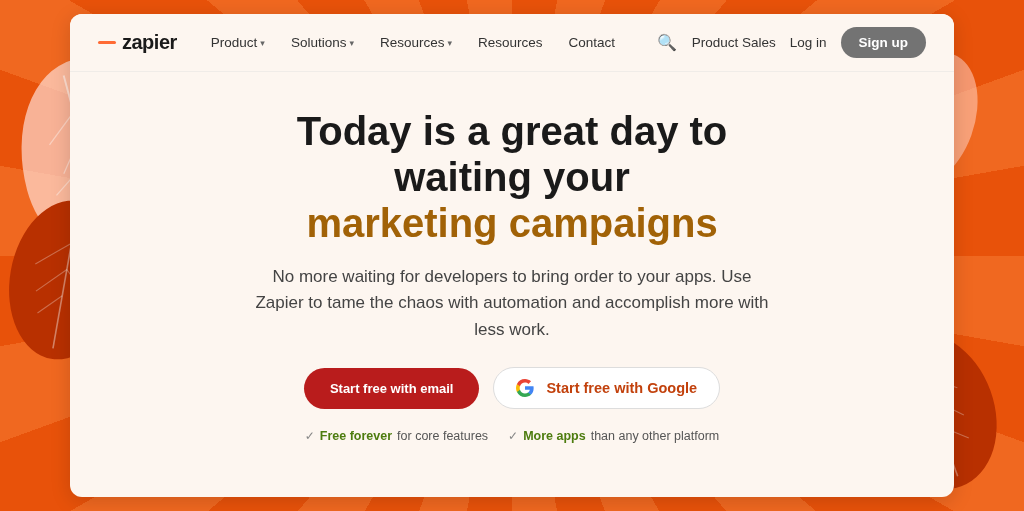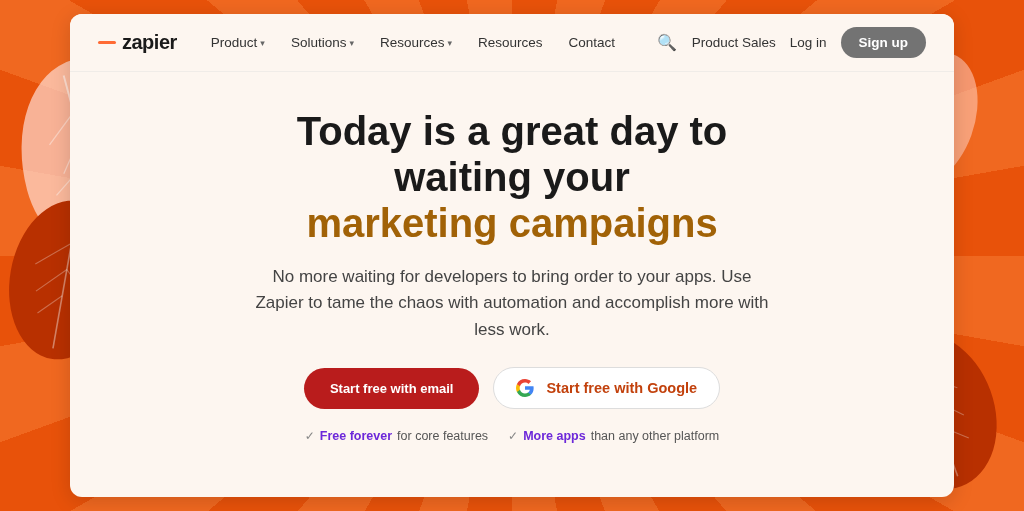--- a/index.html
+++ b/index.html
@@ -274,21 +274,21 @@
       gap: 5px;
     }
 
     .check-icon {
       color: #888;
       font-size: 12px;
     }
 
     .feature-bold {
       font-weight: 700;
-      color: #6d28d9;
+      color: #4d7c0f;
     }
   </style>
 </head>
 <body>
 
 <div class="sunburst"></div>
 
 <div class="leaf leaf-top-left">
   <svg viewBox="0 0 100 150" xmlns="http://www.w3.org/2000/svg">
     <line x1="50" y1="10" x2="50" y2="140" stroke="rgba(255,255,255,0.5)" stroke-width="1.5"></line>

